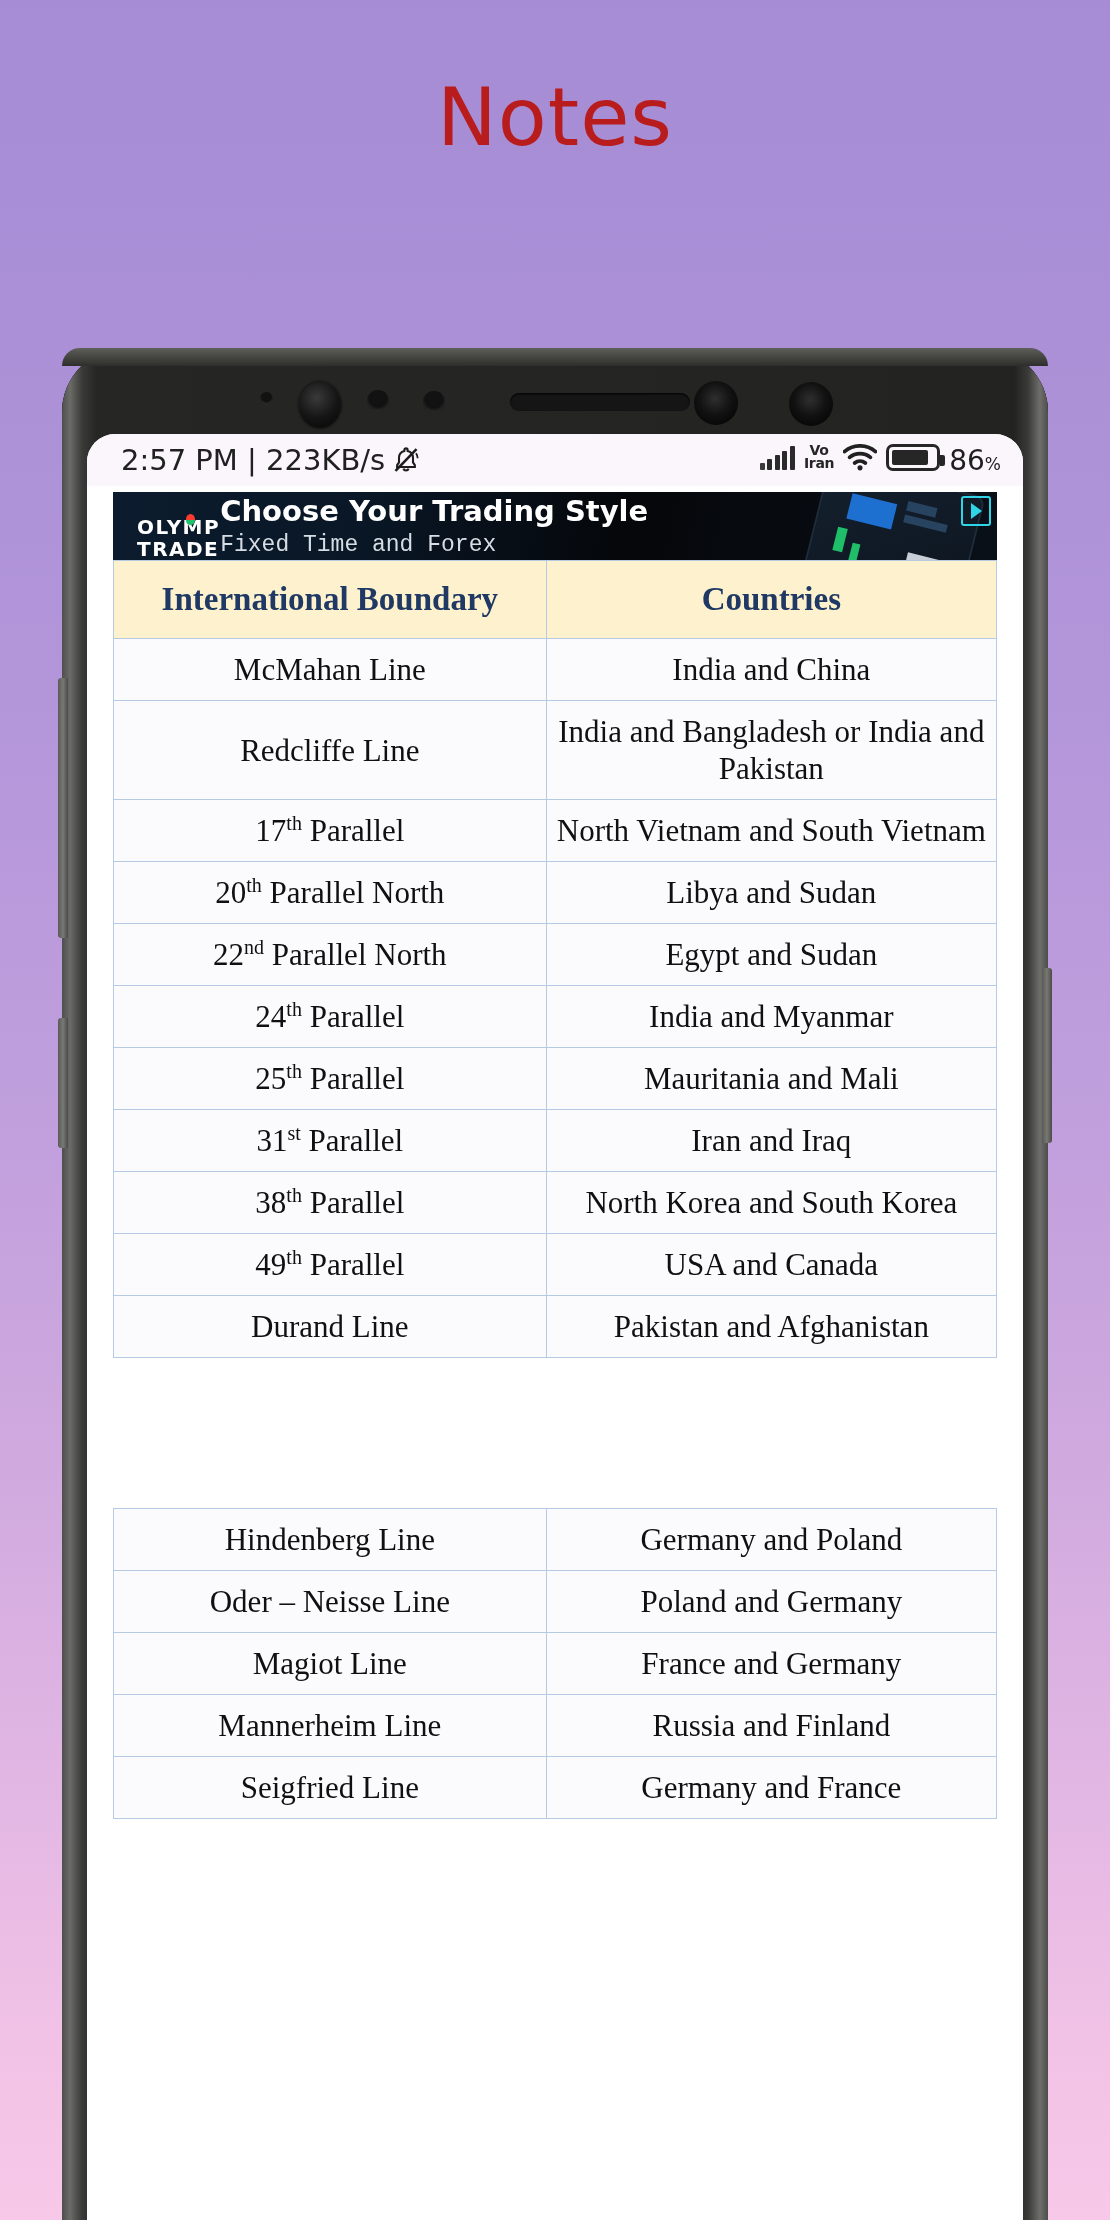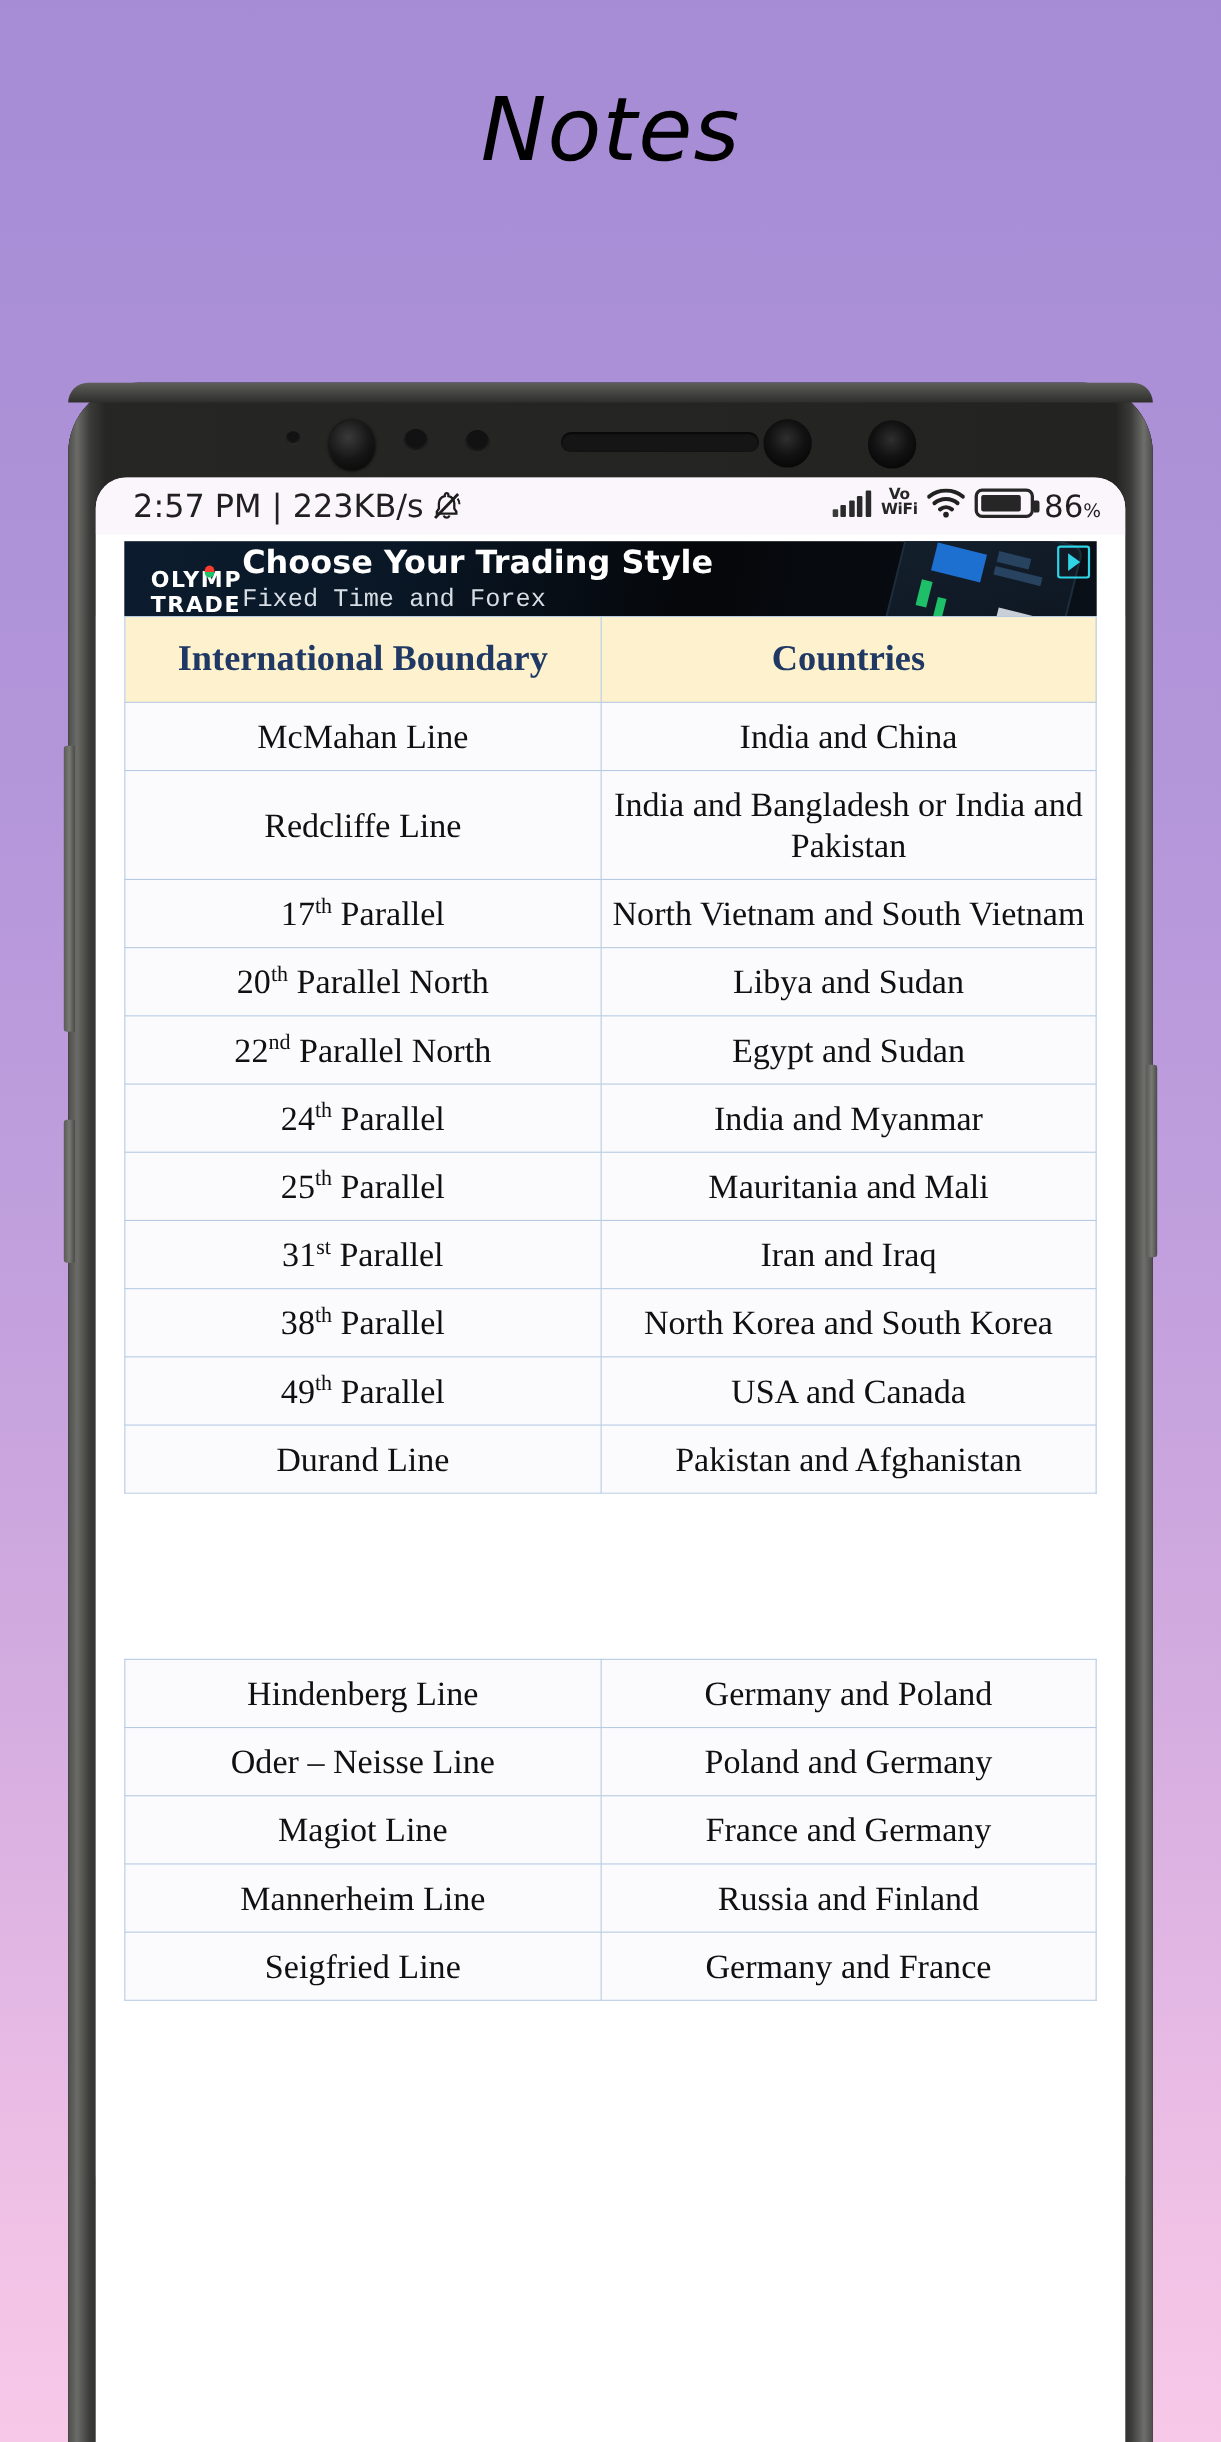--- a/index.html
+++ b/index.html
@@ -17,27 +17,26 @@
         #f7c8e8 100%);
     overflow:hidden;
     position:relative;
   }
 
   
   .page-title {
     position:absolute;
     top:78px; left:0; width:1110px;
     text-align:center;
-    color:#000000;
+    color:#b91c1c;
     font-size:80px;
     font-weight:400;
     letter-spacing:1px;
     line-height:1;
     font-family:"DejaVu Sans", sans-serif;
-    font-style:italic;
   }
 
   
   .device {
     position:absolute;
     left:62px; top:348px;
     width:986px; height:1900px;
     background:#2b2b2b;
     border-radius:64px 64px 0 0;
     box-shadow: 0 0 0 1px #1d1d1d inset;
@@ -251,21 +250,21 @@
       <div class="sb-right">
         <span class="signal">
           <i></i>
             <i></i>
             <i></i>
             <i></i>
             <i></i>
         </span>
         <span class="vowifi">
           <span>Vo</span><br>
-          <span>WiFi</span>
+          <span>Iran</span>
         </span>
         <span>
           <svg width="34" height="27" viewBox="0 0 24 19" aria-hidden="true">
             <path d="M1 5.3A17 17 0 0 1 23 5.3" fill="none" stroke="#212121" stroke-width="2.6" stroke-linecap="round"></path>
             <path d="M4.6 9.4A11.6 11.6 0 0 1 19.4 9.4" fill="none" stroke="#212121" stroke-width="2.6" stroke-linecap="round"></path>
             <path d="M8.2 13.4A6 6 0 0 1 15.8 13.4" fill="none" stroke="#212121" stroke-width="2.6" stroke-linecap="round"></path>
             <circle cx="12" cy="16.8" r="1.8" fill="#212121"></circle>
           </svg>
         </span>
         <span class="battery">

